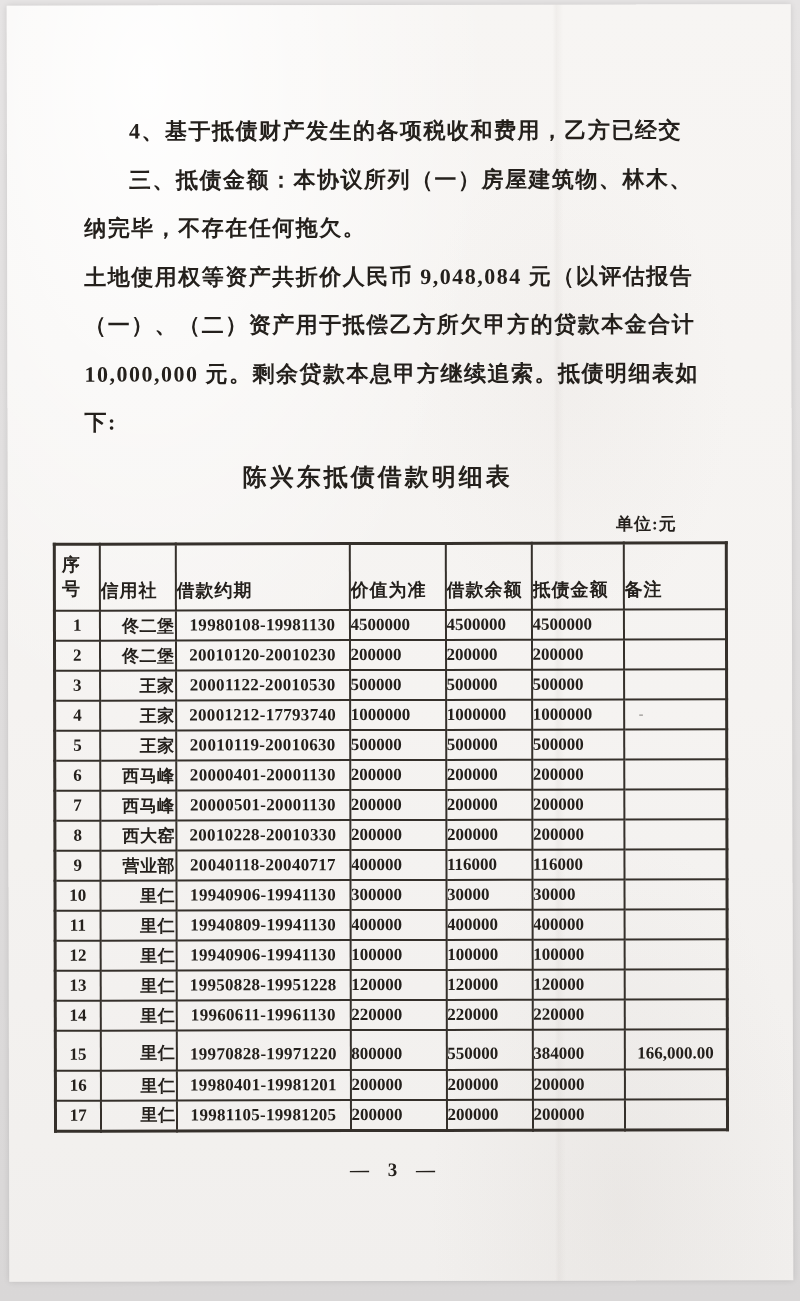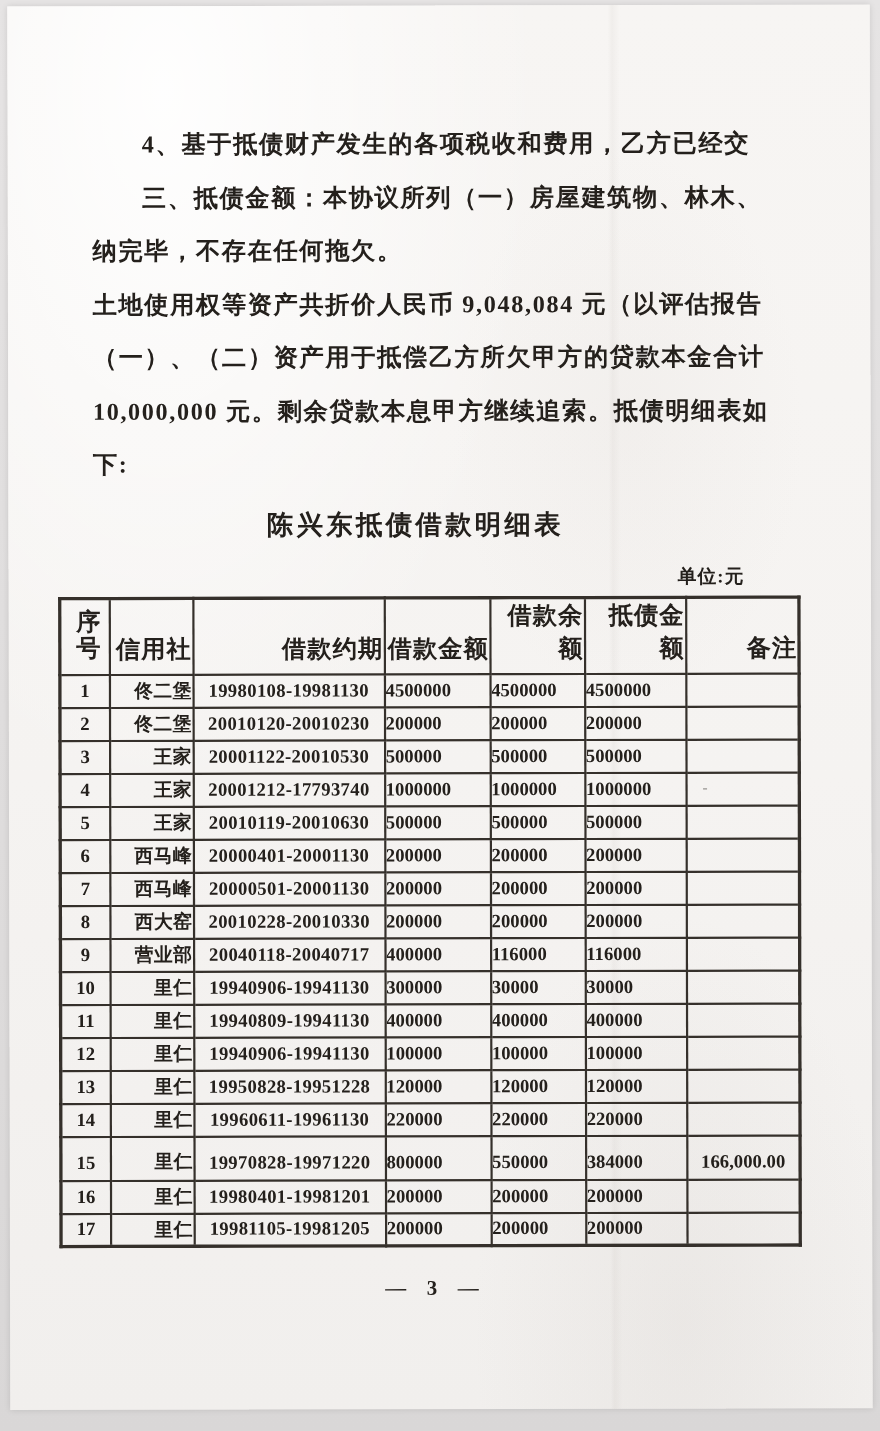--- a/index.html
+++ b/index.html
@@ -69,24 +69,24 @@
   .loan-table th,.loan-table td{
     border:2px solid var(--border);
     padding:0;
     font-size:17px;
     color:var(--ink);
     overflow:hidden;
   }
   .loan-table{border:3px solid var(--border);}
   .loan-table thead th{
     height:67px;
-    text-align:right;
+    text-align:left;
     vertical-align:bottom;
     padding-bottom:7px;
-    font-size:22px;
+    font-size:18px;
     letter-spacing:1px;
   }
   .loan-table thead th.th-no{
     word-break:break-all;
     line-height:24px;
     padding:2px 6px 4px 6px;
     vertical-align:middle;
   }
   .loan-table tbody td{height:30px;vertical-align:middle;}
   .loan-table tbody tr.tall td{height:40px;vertical-align:bottom;padding-bottom:5px;}
@@ -134,21 +134,21 @@
         <col style="width:96px">
           <col style="width:86px">
           <col style="width:92px">
           <col style="width:103px">
       </colgroup>
       <thead id="tableHead">
           <tr>
             <th class="th-no">序号</th>
             <th>信用社</th>
             <th>借款约期</th>
-            <th>借款金额</th>
+            <th>价值为准</th>
             <th>借款余额</th>
             <th>抵债金额</th>
             <th>备注</th>
           </tr>
         </thead>
       <tbody id="tableBody">
           <tr>
             <td class="c-no">1</td>
             <td class="c-cu">佟二堡</td>
             <td class="c-period">19980108-19981130</td>

